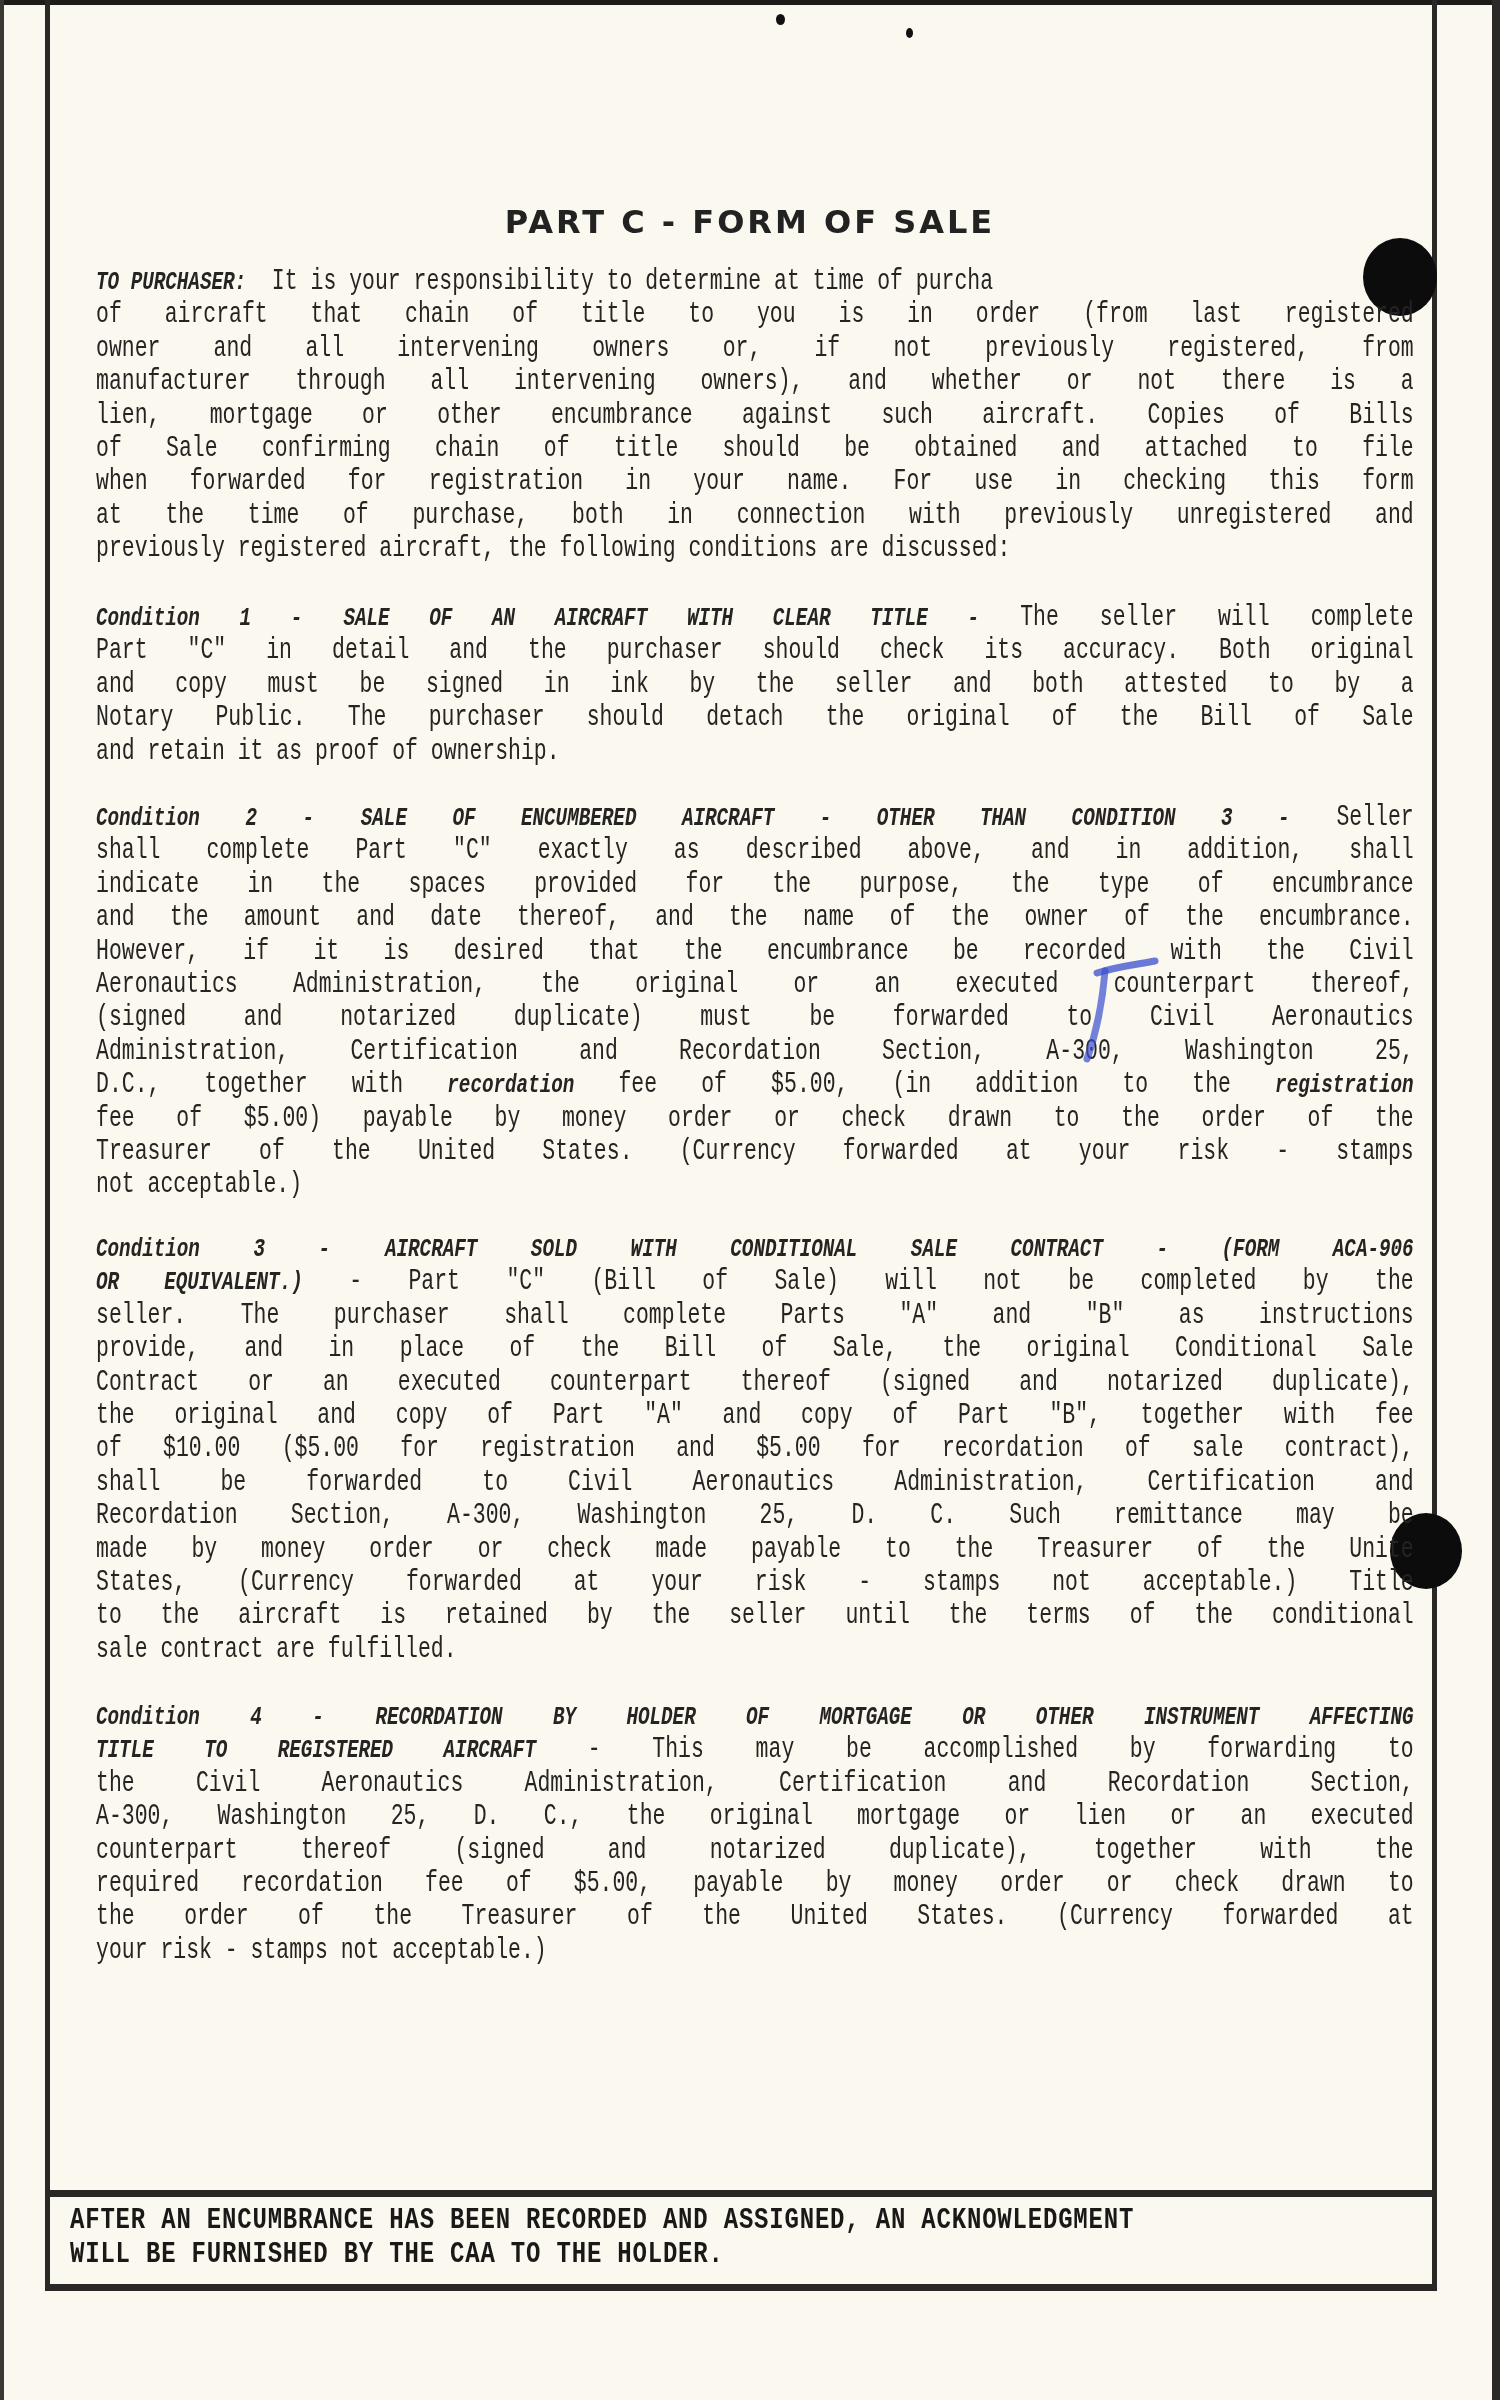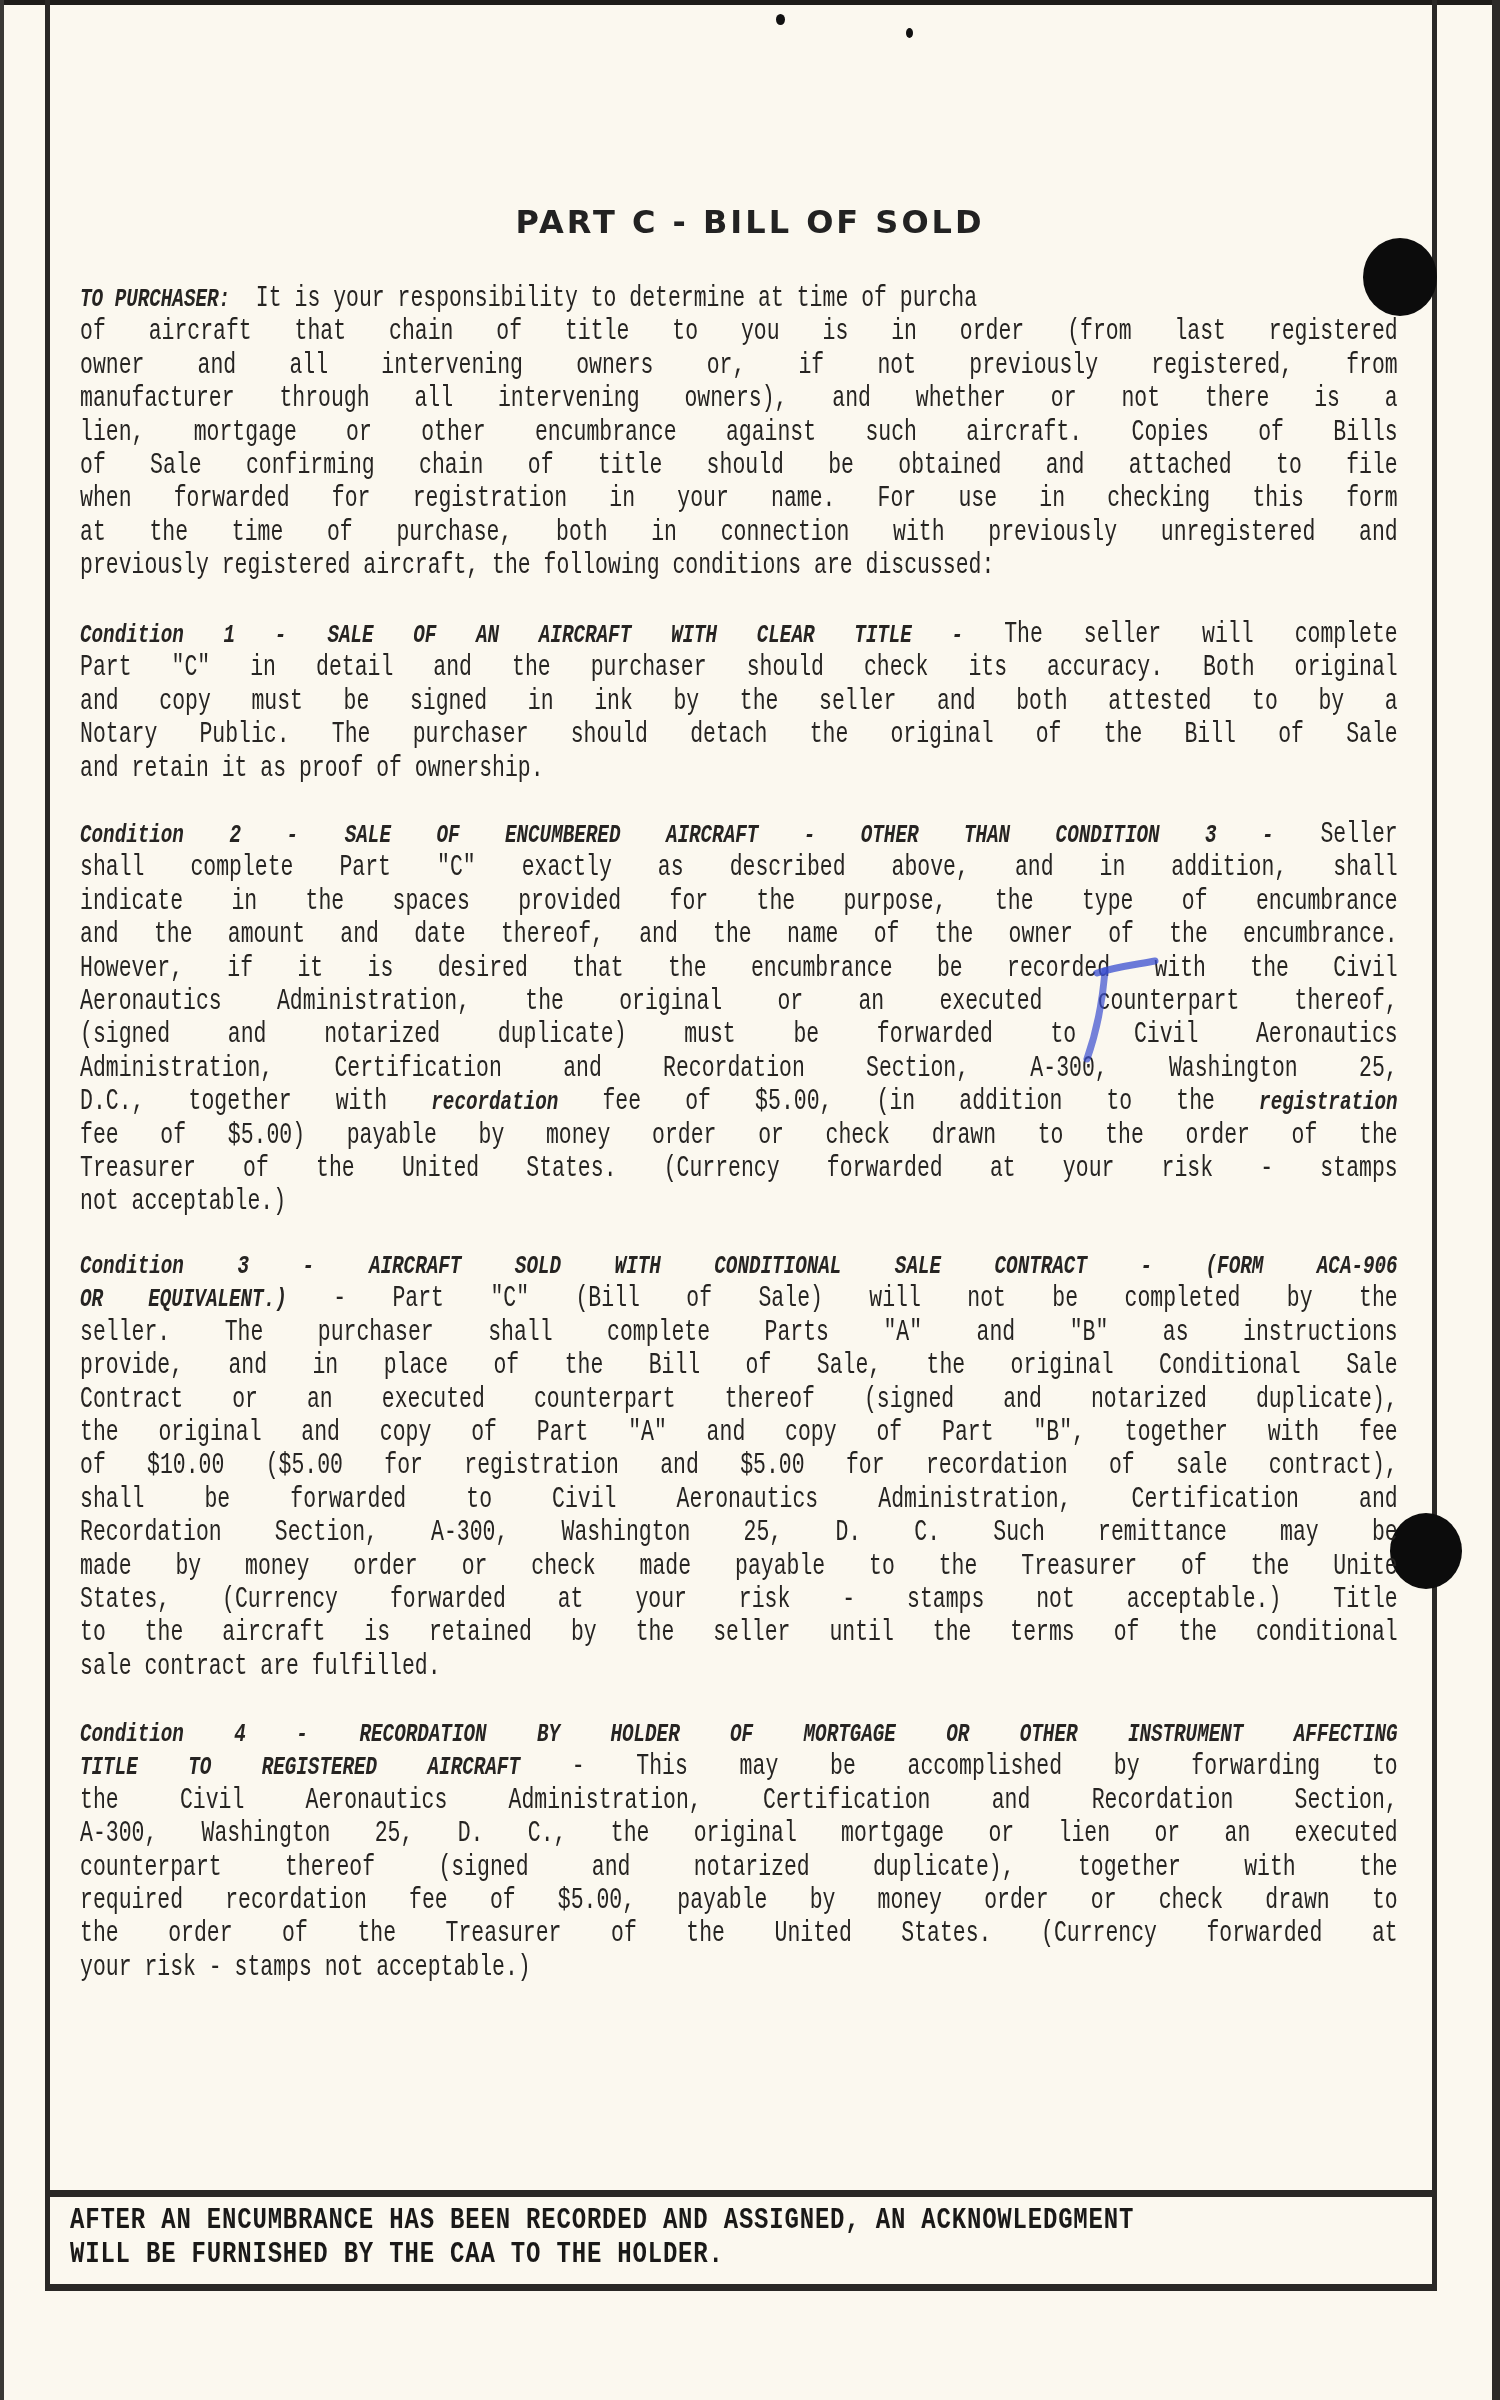--- a/index.html
+++ b/index.html
@@ -18,21 +18,21 @@
     box-sizing: border-box;
   }
   .separator { position: absolute; left: 45px; top: 2190px; width: 1392px; height: 7px; background: #2a2826; }
   .dot { position: absolute; background: #111; border-radius: 50%; }
   .hole { position: absolute; background: #0c0c0c; border-radius: 50%; }
   .title {
     position: absolute; left: 0; width: 1500px; top: 203px; text-align: center;
     font-family: "DejaVu Sans", sans-serif; font-weight: bold; font-size: 32px; letter-spacing: 3px;
     color: #222;
   }
-  .para { position: absolute; left: 80px; width: 1318px; margin-top: 17px; }
+  .para { position: absolute; left: 96px; width: 1318px; }
   .line {
     display: block; height: 33.4px; line-height: 33.4px;
     font-size: 29px; white-space: nowrap; text-align: justify; text-align-last: justify;
     transform-origin: left center; transform: scaleX(0.74); width: 135.1%;
     color: #262422;
   }
   .line .hd { font-style: italic; font-weight: bold; font-size: 26px; }
   .line .it { font-style: italic; font-weight: bold; font-size: 26px; }
   .line.last { text-align: left; text-align-last: left; }
   .footer {
@@ -55,21 +55,21 @@
 <div class="edge-right"></div>
 <div class="frame"></div>
 <div class="separator"></div>
 
 <div class="dot" style="left:776px;top:14px;width:9px;height:11px;"></div>
 <div class="dot" style="left:906px;top:28px;width:7px;height:10px;"></div>
 
 <div class="hole" style="left:1363px;top:238px;width:74px;height:78px;"></div>
 <div class="hole" style="left:1390px;top:1513px;width:72px;height:76px;"></div>
 
-<div class="title">PART C - BILL OF SOLD</div>
+<div class="title">PART C - FORM OF SALE</div>
 
 <div class="para" style="top:265px;">
   <span class="line" style="text-align-last:left;"><span class="hd">TO PURCHASER:</span>&nbsp;&nbsp;<span>It is your responsibility to determine at time of purcha</span></span>
   <span class="line">of aircraft that chain of title to you is in order (from last registered</span>
   <span class="line">owner and all intervening owners or, if not previously registered, from</span>
   <span class="line">manufacturer through all intervening owners), and whether or not there is a</span>
   <span class="line">lien, mortgage or other encumbrance against such aircraft. Copies of Bills</span>
   <span class="line">of Sale confirming chain of title should be obtained and attached to file</span>
   <span class="line">when forwarded for registration in your name. For use in checking this form</span>
   <span class="line">at the time of purchase, both in connection with previously unregistered and</span>

